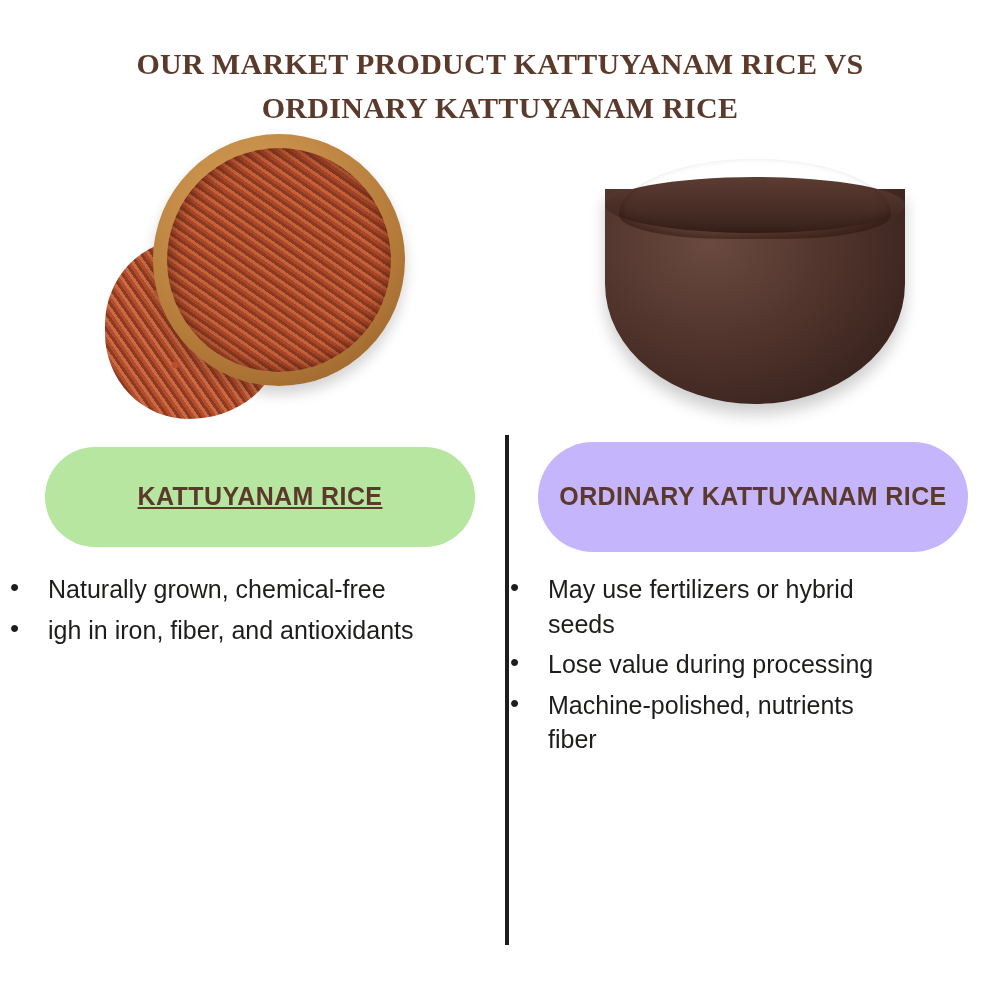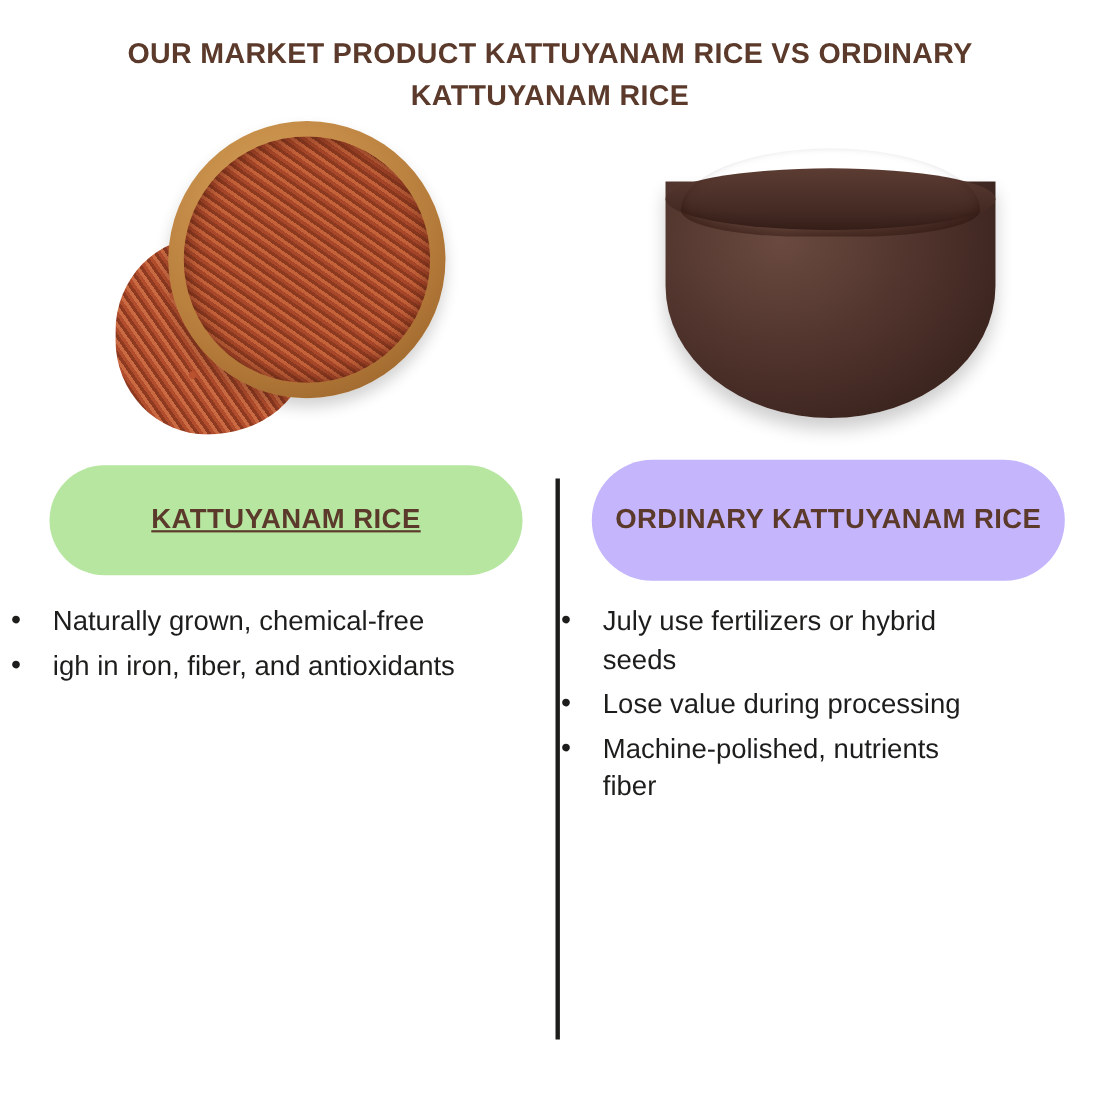--- a/index.html
+++ b/index.html
@@ -15,27 +15,28 @@
     position: relative;
     overflow: hidden;
   }
 
   
   .title-wrap {
     padding: 30px 70px 0 70px;
     text-align: center;
   }
   .title {
-    font-family: Liberation Sans, sans-serif;
+    font-family: Liberation Serif, serif;
     font-weight: bold;
-    font-size: 26px;
+    font-size: 30px;
     line-height: 1.45;
     letter-spacing: 0.3px;
     color: #5b3a2b;
     text-transform: uppercase;
+    margin-top: 12px;
   }
 
   
   .columns {
     display: flex;
     width: 1000px;
     position: relative;
   }
   .col {
     width: 500px;
@@ -244,21 +245,21 @@
         <div class="dark-rim"></div>
         <div class="dark-rice"></div>
       </div>
     </div>
 
     <div class="pill-row">
       <div class="pill pill-right">ORDINARY KATTUYANAM RICE</div>
     </div>
 
     <ul class="points list-right">
-      <li>July use fertilizers or hybrid seeds</li>
+      <li>May use fertilizers or hybrid seeds</li>
       <li>Lose value during processing</li>
       <li>Machine-polished, nutrients fiber</li>
     </ul>
   </div>
 
 </div>
 
 <div class="divider"></div>
 
 </body></html>

